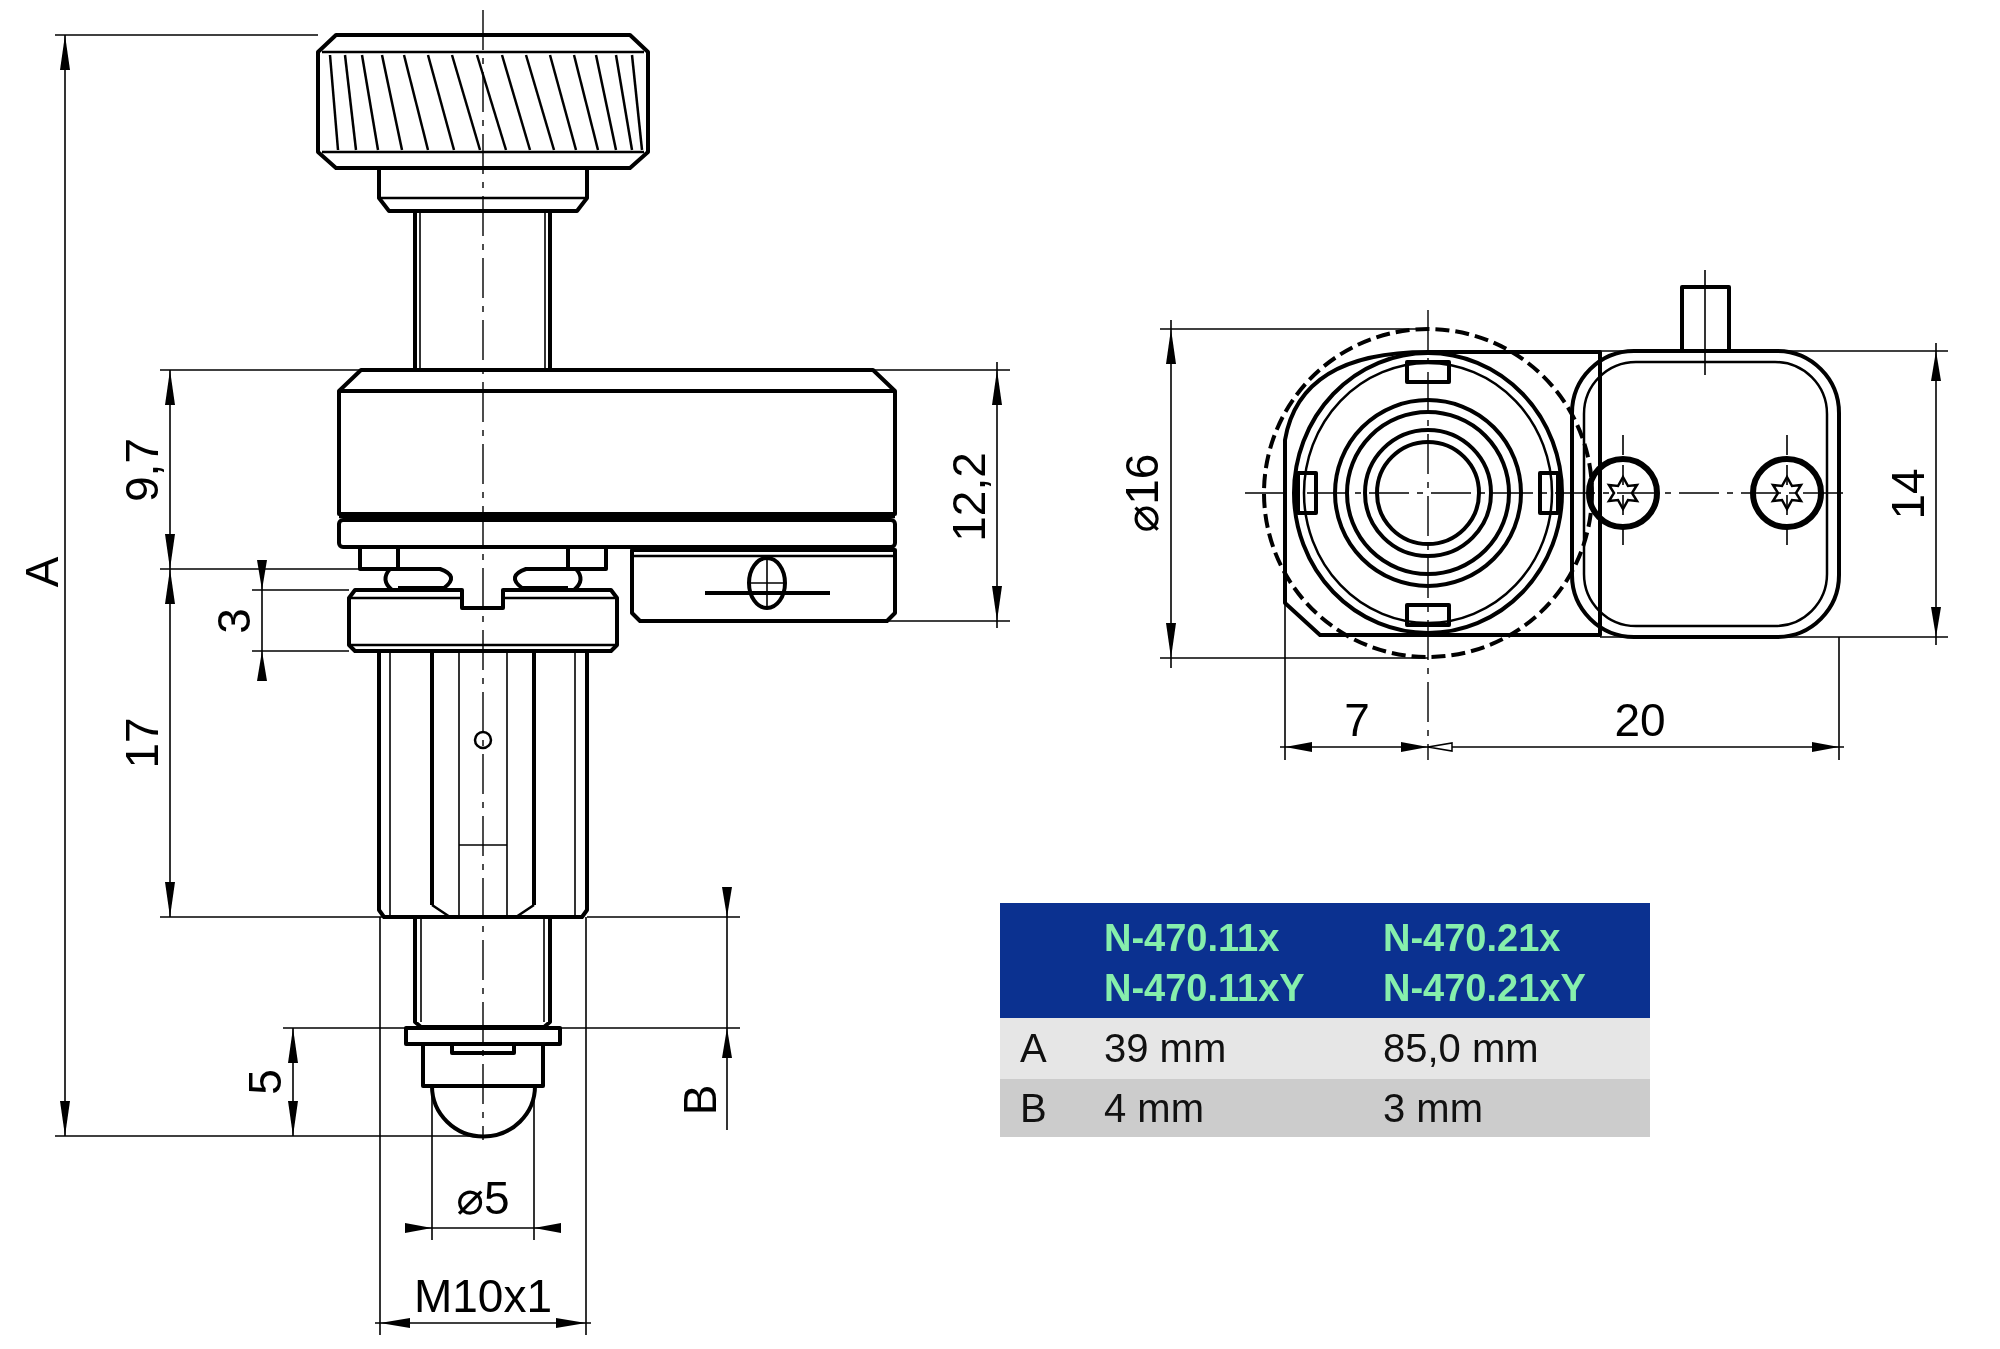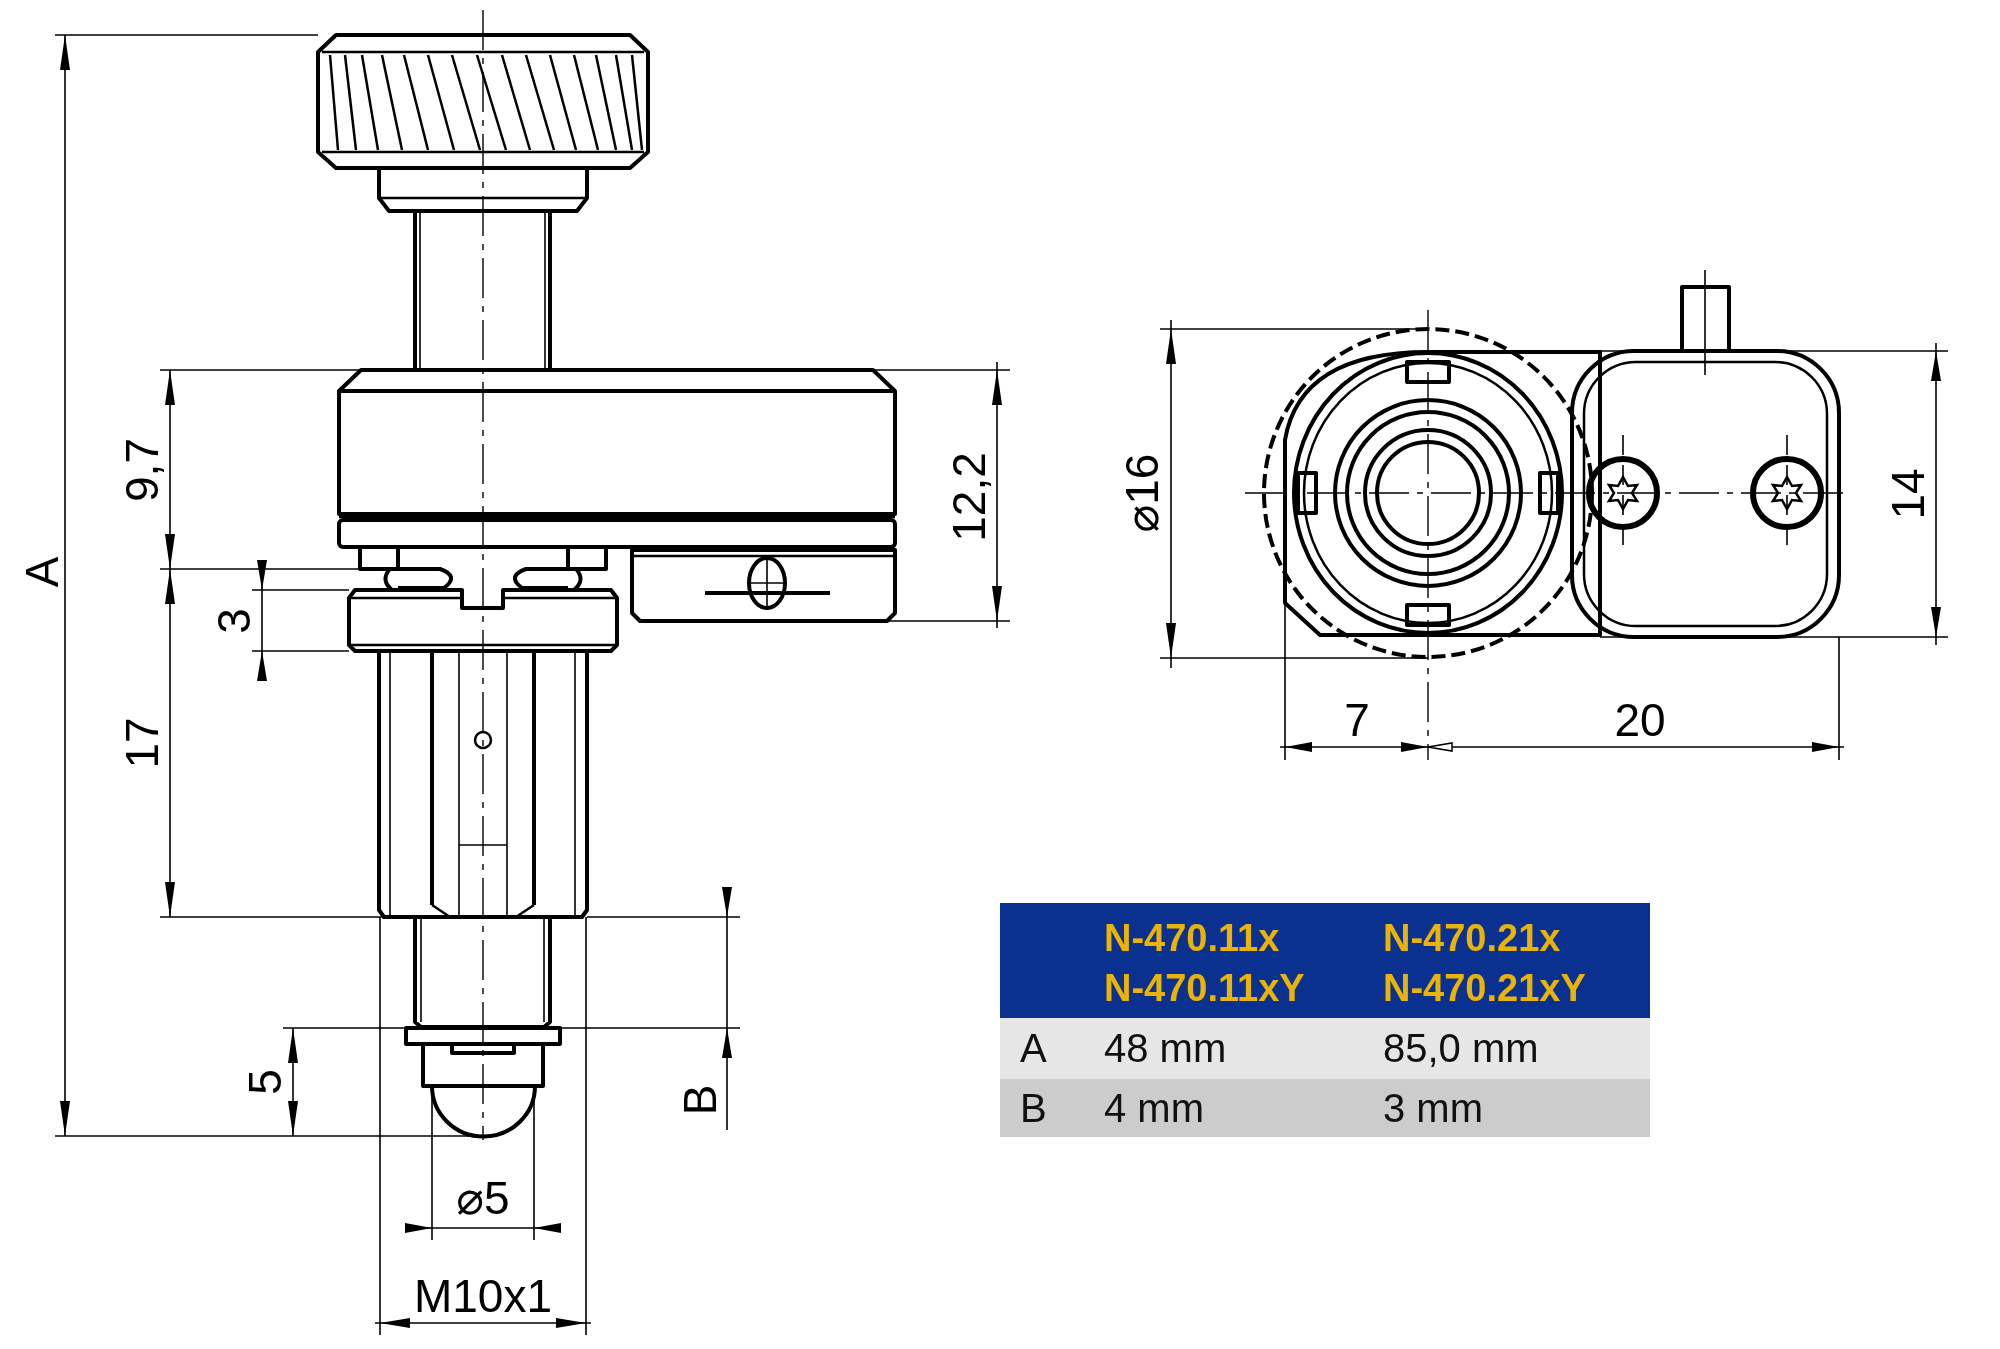--- a/index.html
+++ b/index.html
@@ -11,21 +11,21 @@
   .center { stroke: #000; stroke-width: 1.4; fill: none; stroke-dasharray: 40 8 6 8; }
   .dimtext { font-family: "Liberation Sans", sans-serif; font-size: 46px; fill: #000; }
   .arrow { fill: #000; stroke: none; }
 
   #spec-table { position: absolute; left: 1000px; top: 903px; width: 650px; border-collapse: collapse; font-family: "Liberation Sans", sans-serif; }
   #spec-table .hdr { background: #0b3190; color: #ffffff; height: 115px; }
   #spec-table .hdr td { font-weight: bold; font-size: 38px; line-height: 50px; vertical-align: middle; padding-top: 4px; }
   #spec-table .row-a { background: #e6e6e6; height: 61px; }
   #spec-table .row-b { background: #cccccc; height: 58px; }
   #spec-table td { padding: 0; color: #111; font-size: 40px; }
-  #spec-table .hdr td { color: #eab308; }
+  #spec-table .hdr td { color: #86efac; }
   #spec-table .c0 { width: 104px; padding-left: 20px; box-sizing: border-box; }
   #spec-table .c1 { width: 279px; }
   #spec-table .c2 { }
 </style>
 </head>
 <body>
 
 <svg id="drawing" viewBox="0 0 2000 1349" xmlns="http://www.w3.org/2000/svg">
 
   <g>
@@ -273,21 +273,21 @@
       <div>N-470.11x</div>
       <div>N-470.11xY</div>
     </td>
     <td class="c2">
       <div>N-470.21x</div>
       <div>N-470.21xY</div>
     </td>
   </tr>
   <tr class="row-a">
     <td class="c0">A</td>
-    <td class="c1">48 mm</td>
+    <td class="c1">39 mm</td>
     <td class="c2">85,0 mm</td>
   </tr>
   <tr class="row-b">
     <td class="c0">B</td>
     <td class="c1">4 mm</td>
     <td class="c2">3 mm</td>
   </tr>
 </tbody>
   </table>
 

